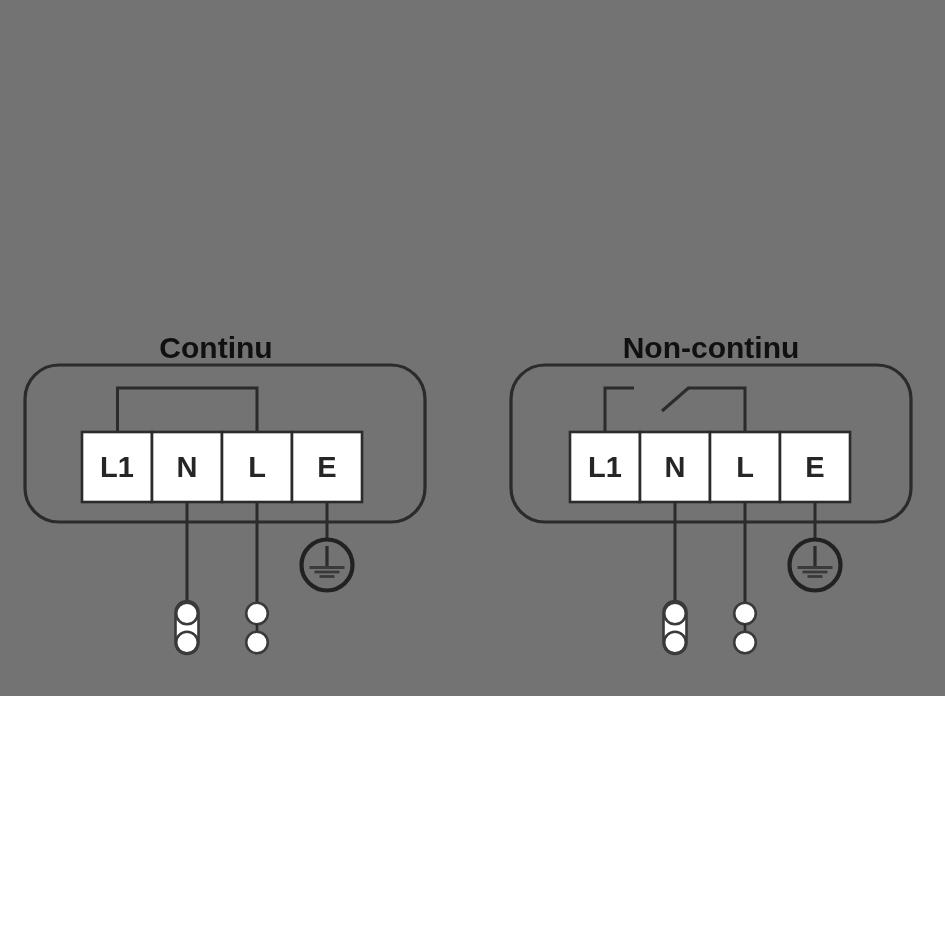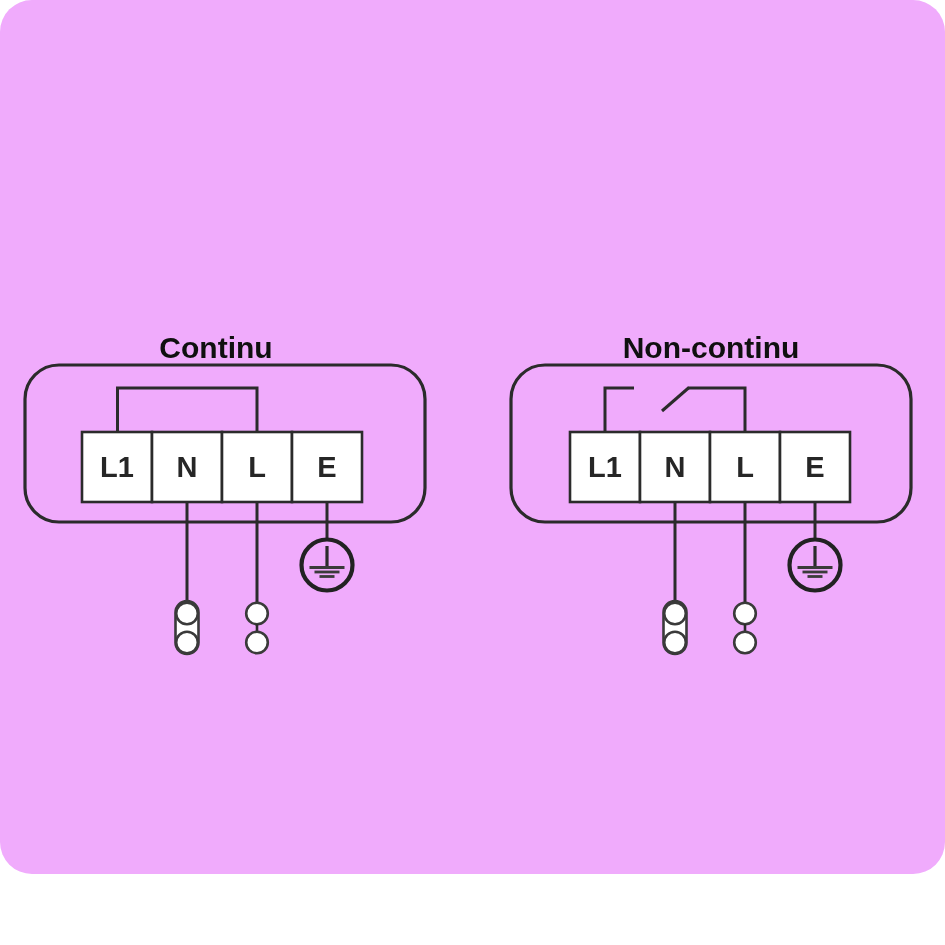--- a/index.html
+++ b/index.html
@@ -6,24 +6,23 @@
     margin: 0;
     padding: 0;
     width: 945px;
     height: 945px;
     background: #ffffff;
     font-family: "Liberation Sans", sans-serif;
   }
   .canvas {
     position: relative;
     width: 945px;
-    height: 874px;
-    background: #f0abfc;
+    height: 696px;
+    background: #737373;
     overflow: hidden;
-    border-radius: 32px;
   }
   svg { display: block; }
 
   
   .enclosure   { fill: none; stroke: #2b2b2b; stroke-width: 3.2; }
   .term-box    { fill: #ffffff; stroke: #2b2b2b; stroke-width: 2.6; }
   .wire        { fill: none; stroke: #2b2b2b; stroke-width: 3; }
   .wire-thin   { fill: none; stroke: #2b2b2b; stroke-width: 2.6; }
   .earth-ring  { fill: none; stroke: #222222; stroke-width: 4.2; }
   .earth-line  { fill: none; stroke: #2b2b2b; stroke-width: 3.2; }

